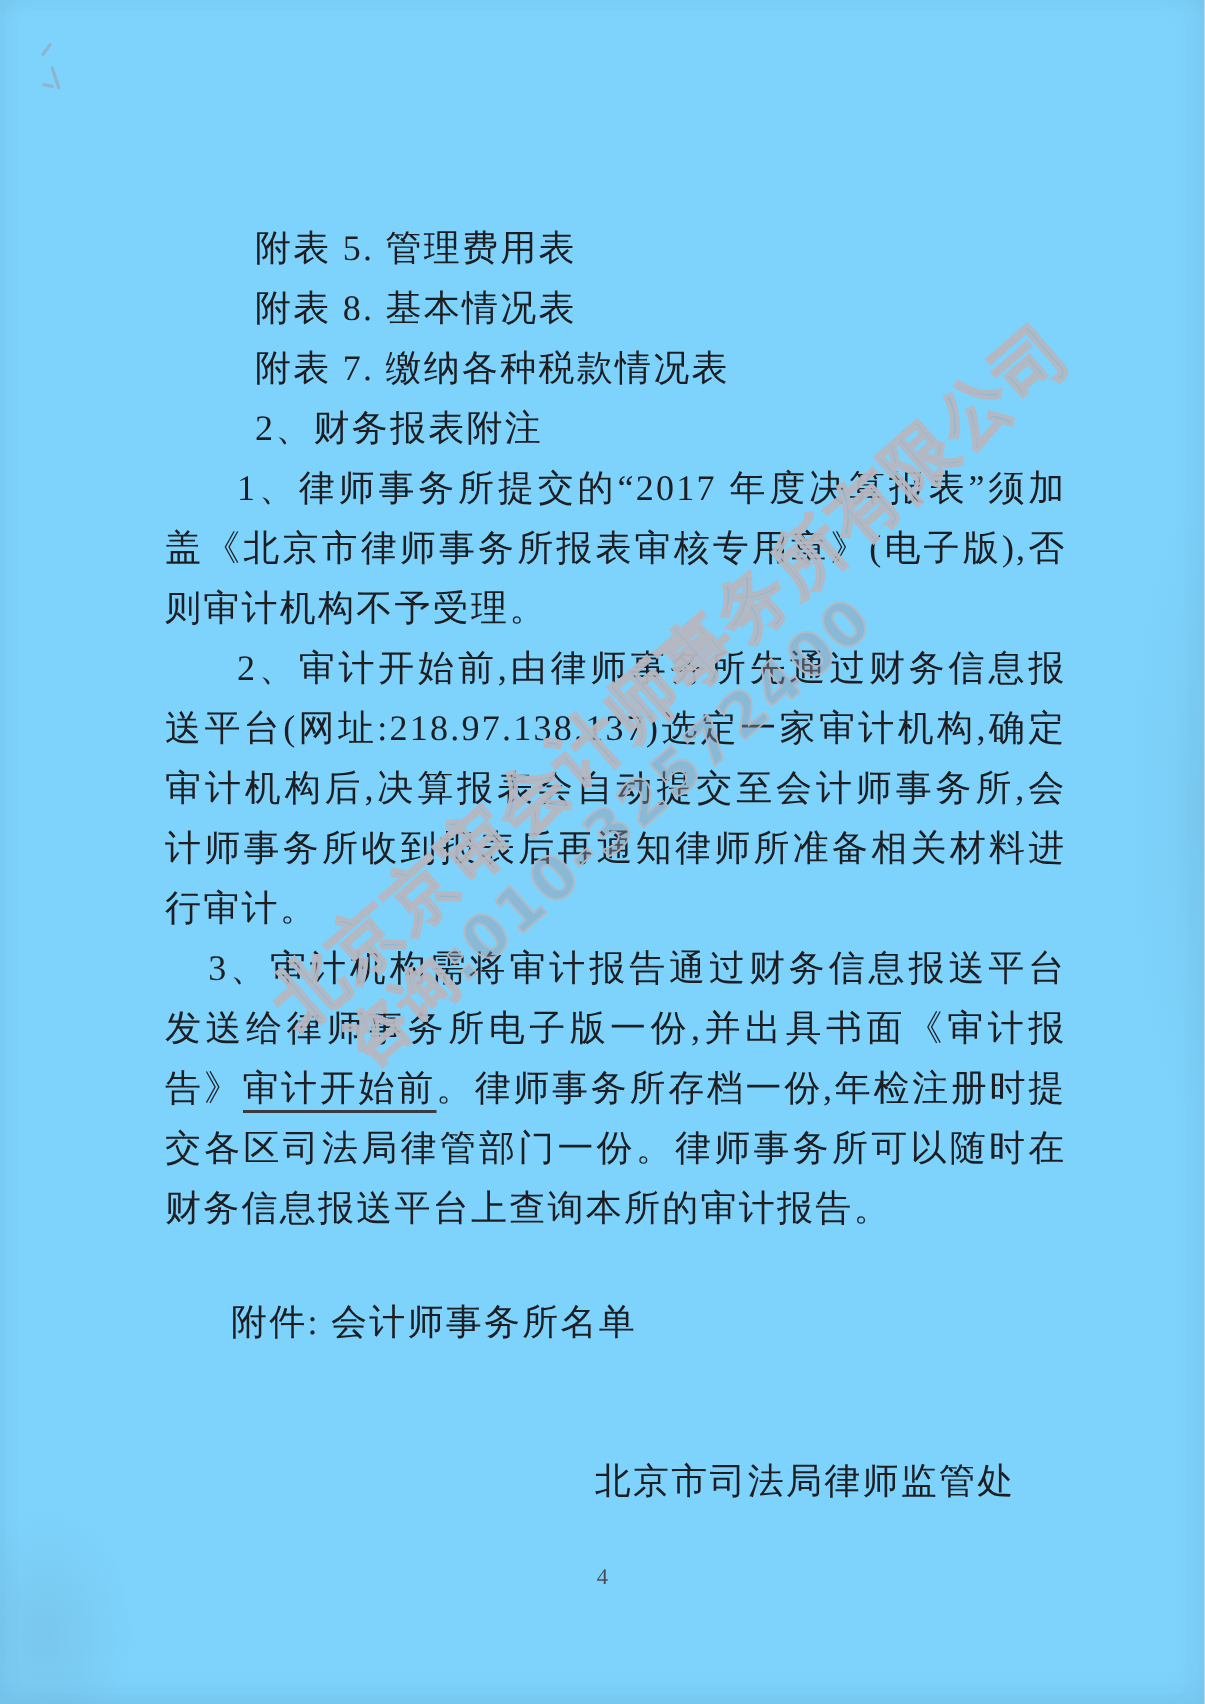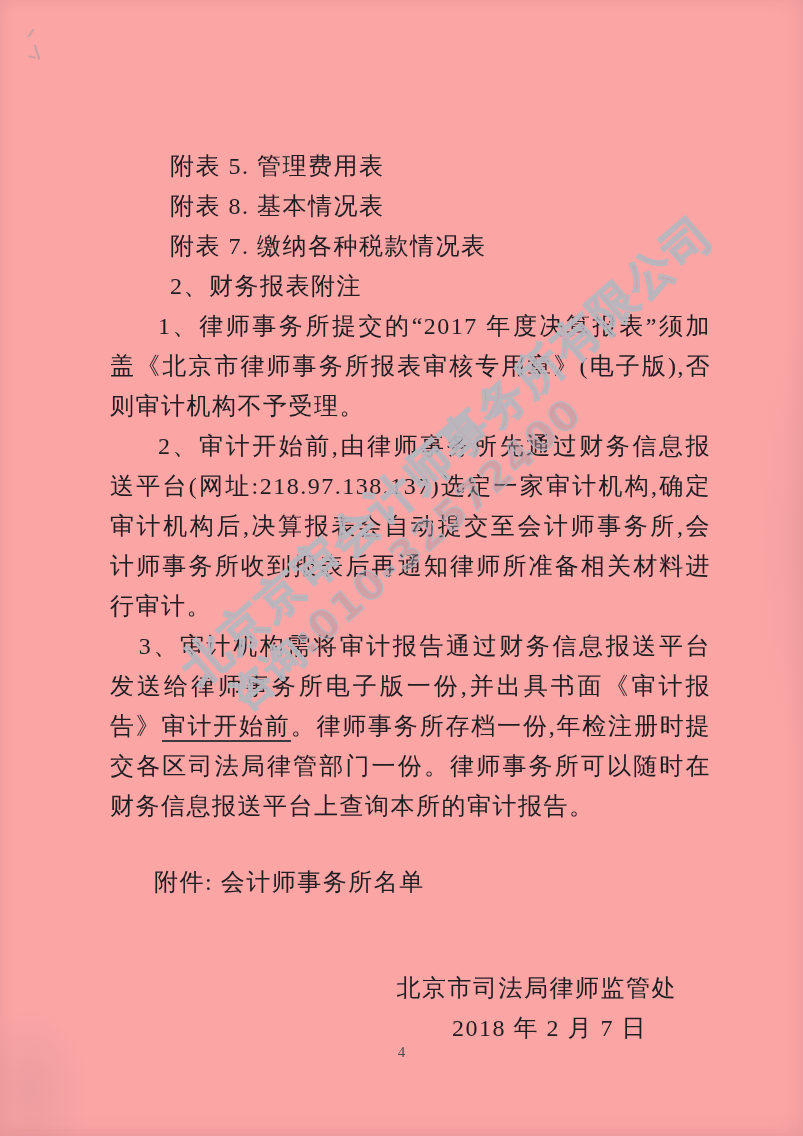--- a/index.html
+++ b/index.html
@@ -1,20 +1,20 @@
 <!DOCTYPE html>
 <html><head>
 <meta charset="utf-8">
 <style>
   html,body{margin:0;padding:0;background:#e9e9ec;}
   .page{
     position:relative;
     width:803px;height:1136px;
     margin:0 auto;
-    background:#fca5a5;
+    background:#7dd3fc;
     overflow:hidden;
     font-family:"Liberation Serif", serif;
     color:#1d1d22;
     box-shadow:inset -8px 0 18px rgba(40,40,60,0.04),
                inset 0 -10px 20px rgba(40,40,60,0.03),
                inset 6px 0 14px rgba(40,40,60,0.025);
   }
   
   .blotch{position:absolute;pointer-events:none;}
   .blotch.bl-corner{left:-30px;bottom:-40px;width:120px;height:170px;
@@ -91,21 +91,20 @@
     <p class="para">1、律师事务所提交的“2017 年度决算报表”须加盖《北京市律师事务所报表审核专用章》(电子版),否则审计机构不予受理。</p>
 
     <p class="para">2、审计开始前,由律师事务所先通过财务信息报送平台(网址:218.97.138.137)选定一家审计机构,确定审计机构后,决算报表会自动提交至会计师事务所,会计师事务所收到报表后再通知律师所准备相关材料进行审计。</p>
 
     <p class="para p3"><span>3、审计机构需将审计报告通过财务信息报送平台发送给律师事务所电子版一份,并出具书面《审计报告》</span><span class="underlined">审计开始前</span><span>。律师事务所存档一份,年检注册时提交各区司法局律管部门一份。律师事务所可以随时在财务信息报送平台上查询本所的审计报告。</span></p>
 
     <div class="attachment-note">附件: 会计师事务所名单</div>
 
     <div class="sig-block">
       <div class="sig-line">北京市司法局律师监管处</div>
-      <div class="date-line">2018 年 2 月 7 日</div>
     </div>
   </div>
 
   <div class="page-number">4</div>
 
   <div class="watermark">
     <div class="wm-line wm-name">北京京审会计师事务所有限公司</div>
     <div class="wm-line wm-phone">咨询:010-32572400</div>
   </div>
 

